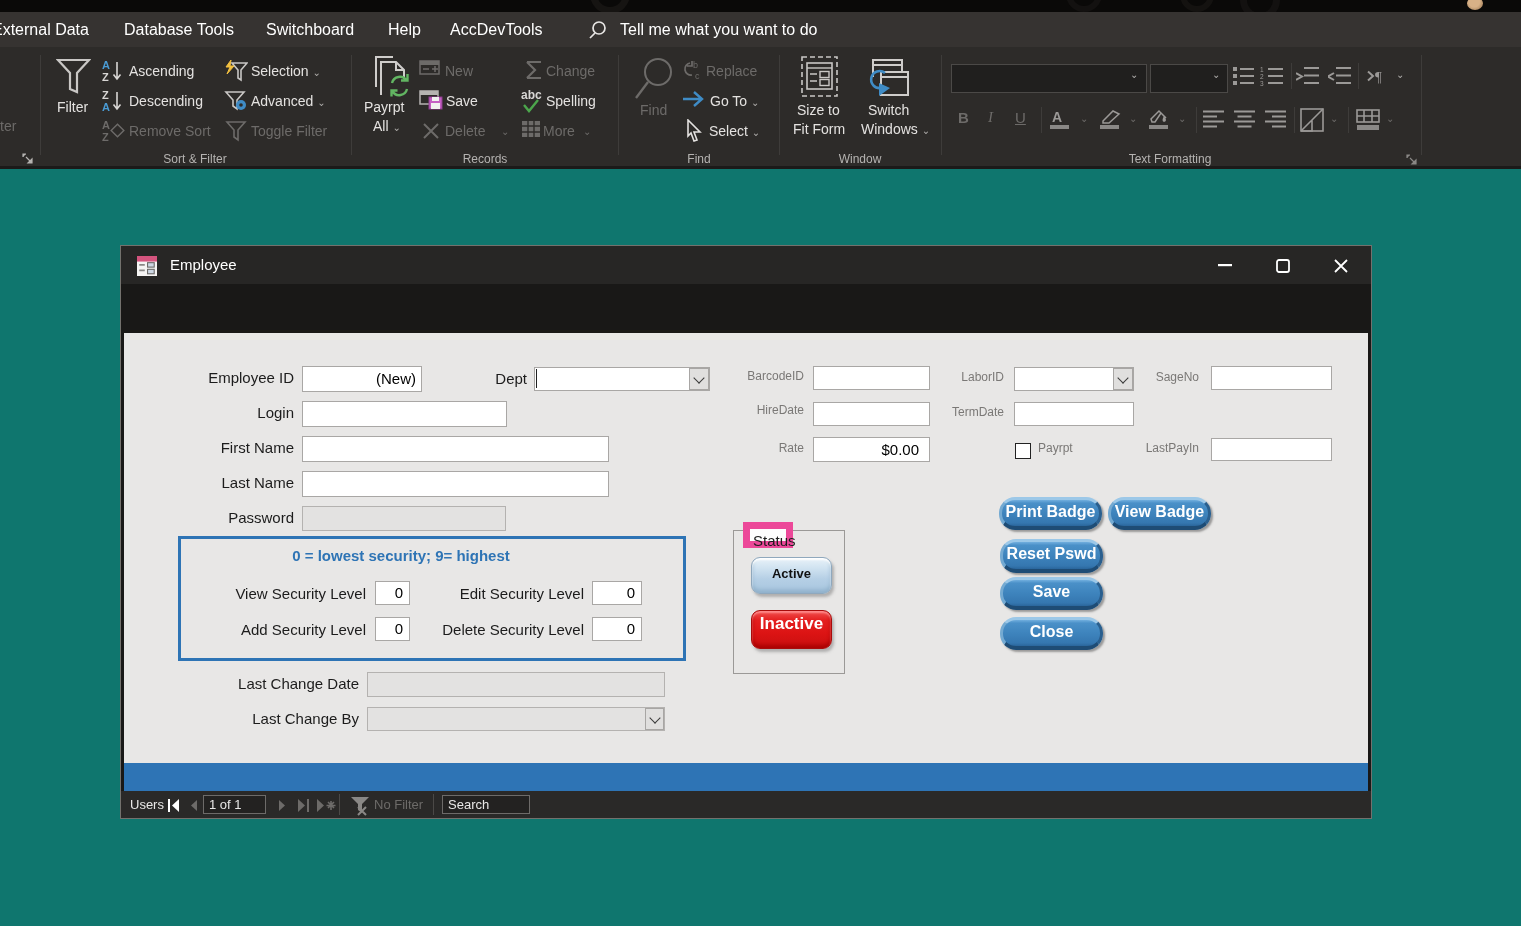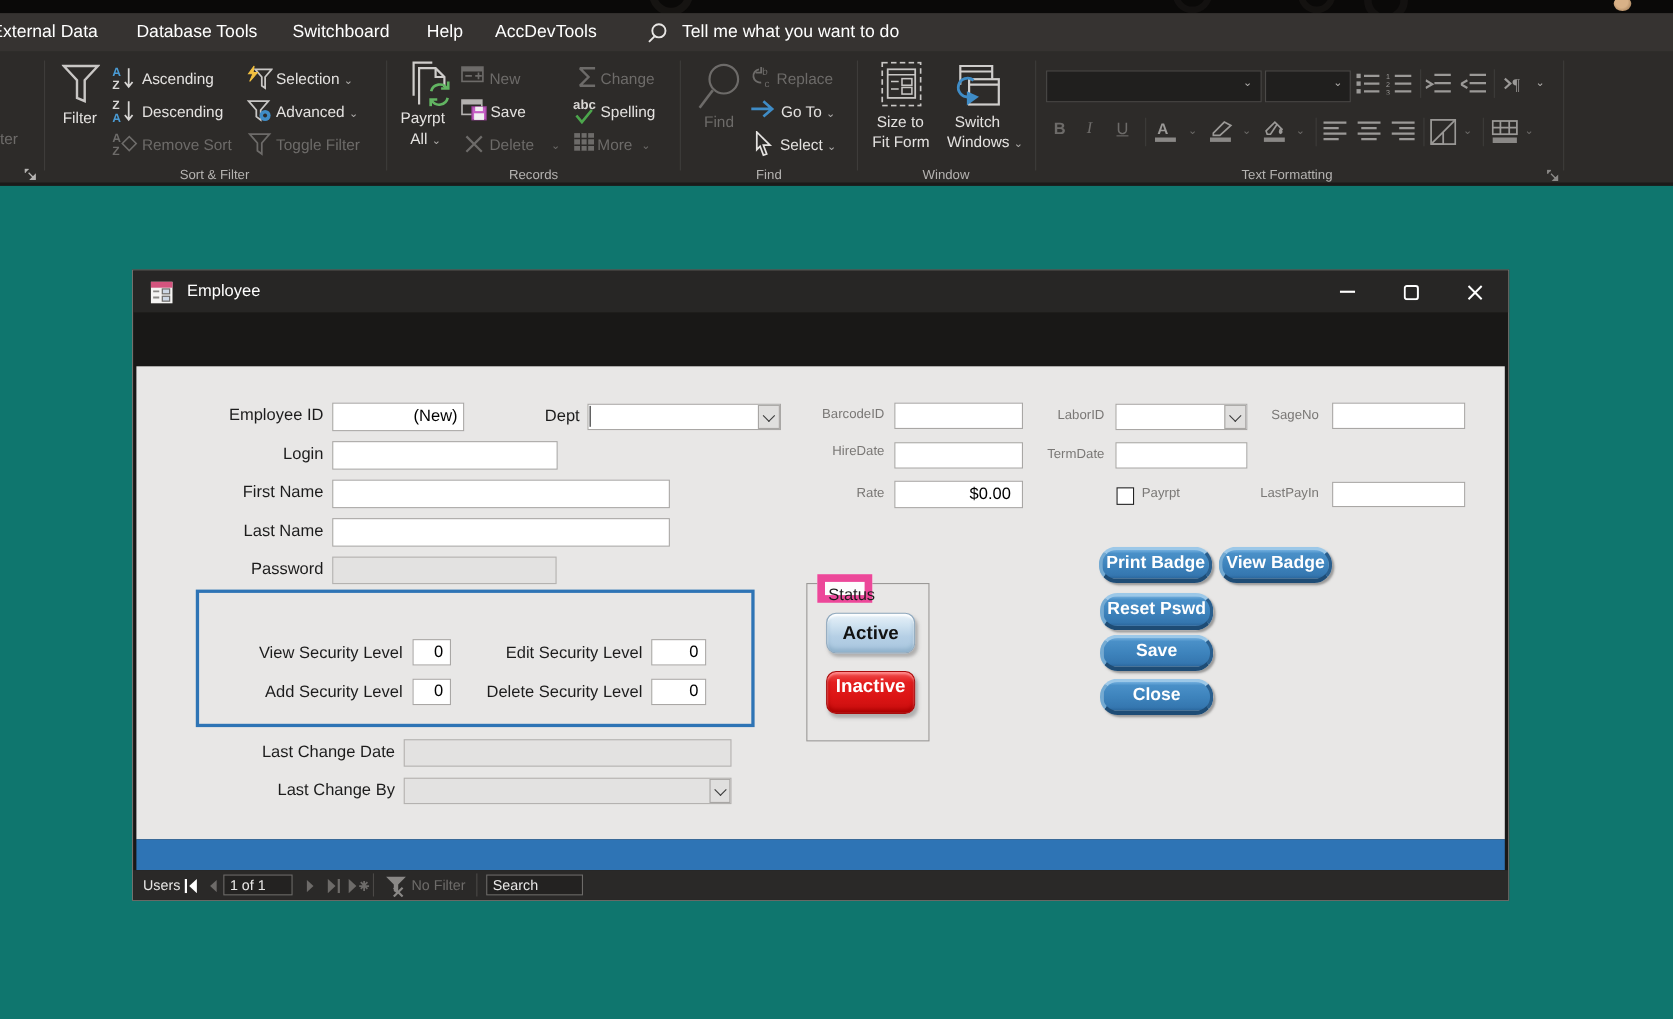--- a/index.html
+++ b/index.html
@@ -49,21 +49,21 @@
 
 
 .bbtn { position:absolute; color:#fff; font-weight:bold; font-size:16px; text-align:center;
   background:linear-gradient(#71aede 0%, #4a90c8 12%, #3e84bd 50%, #3577b0 88%, #2a669c 100%);
   border-top:3px solid #9cc8e8; border-left:3px solid #74aad2;
   border-right:3px solid #2a5f8e; border-bottom:4px solid #1e4c75;
   border-radius:16px; box-shadow:2px 2px 2px rgba(90,90,90,.55); }
 .actbtn { background:linear-gradient(#e9f2f9 0%, #cfe2f0 30%, #b5cfe5 60%, #a8c6de 100%);
   border-radius:9px; border:1px solid #8fa8bd;
   box-shadow:inset 0 2px 2px #fff, inset 0 -3px 4px #8fb0ca, 2px 3px 3px rgba(120,120,120,.5);
-  color:#111; font-weight:bold; font-size:17px; text-align:center; padding-top:8px; }
+  color:#111; font-weight:bold; font-size:13px; text-align:center; padding-top:8px; }
 .inactbtn { background:linear-gradient(#f0504f 0%, #e41f1f 25%, #dc1414 60%, #c90f0f 100%);
   border-radius:9px; border:1px solid #a80c0c;
   box-shadow:inset 0 2px 2px #ff8a8a, inset 0 -3px 4px #a00, 2px 3px 3px rgba(120,120,120,.5);
   color:#fff; font-weight:bold; font-size:17px; text-align:center; padding-top:3px; }
 </style>
 </head>
 <body>
 <div id="stage">
   <div id="topstrip" class="abs">
     <div class="abs" style="left:1066px;top:-24px;width:36px;height:36px;border-radius:50%;border:6px solid #131110"></div>
@@ -348,20 +348,21 @@
         <div class="fld" style="left:689px;top:104px;width:117px;height:25px;text-align:right;padding:3px 10px 0 0">$0.00</div>
         <div class="abs" style="left:891px;top:110px;width:16px;height:16px;background:#fff;border:1.5px solid #222"></div>
         <div class="lblg" style="left:914px;top:108px;width:60px;text-align:left">Payrpt</div>
         <div class="lblg" style="left:995px;top:108px;width:80px">LastPayIn</div>
         <div class="fld" style="left:1087px;top:105px;width:121px;height:23px"></div>
         <div class="lbl" style="left:80px;top:141px;width:90px">Last Name</div>
         <div class="fld" style="left:178px;top:138px;width:307px;height:26px"></div>
         <div class="lbl" style="left:80px;top:176px;width:90px">Password</div>
         <div class="flddis" style="left:178px;top:173px;width:204px;height:25px"></div>
         <div class="abs" style="left:54px;top:203px;width:508px;height:125px;border:3px solid #2e74b5"></div>
+        <div class="abs" style="left:54px;top:214px;width:446px;text-align:center;color:#2e74b5;font-weight:bold;font-size:15px">0 = lowest security; 9= highest</div>
         <div class="lbl" style="left:92px;top:252px;width:150px">View Security Level</div>
         <div class="fld" style="left:251px;top:248px;width:35px;height:24px;text-align:right;padding:2px 6px 0 0">0</div>
         <div class="lbl" style="left:310px;top:252px;width:150px">Edit Security Level</div>
         <div class="fld" style="left:468px;top:248px;width:50px;height:24px;text-align:right;padding:2px 6px 0 0">0</div>
         <div class="lbl" style="left:92px;top:288px;width:150px">Add Security Level</div>
         <div class="fld" style="left:251px;top:284px;width:35px;height:24px;text-align:right;padding:2px 6px 0 0">0</div>
         <div class="lbl" style="left:310px;top:288px;width:150px">Delete Security Level</div>
         <div class="fld" style="left:468px;top:284px;width:50px;height:24px;text-align:right;padding:2px 6px 0 0">0</div>
         <div class="lbl" style="left:85px;top:342px;width:150px">Last Change Date</div>
         <div class="flddis" style="left:243px;top:339px;width:298px;height:25px"></div>

